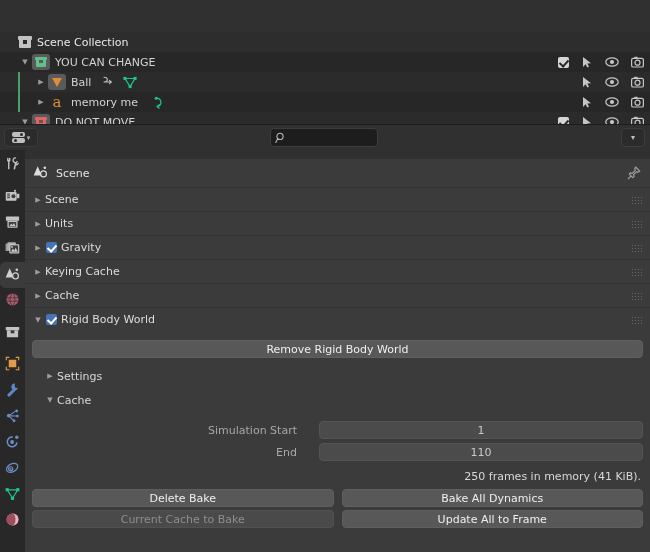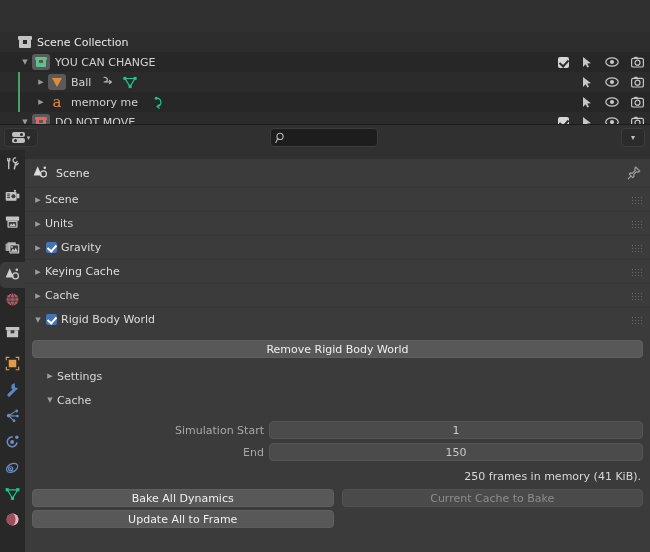--- a/index.html
+++ b/index.html
@@ -163,21 +163,21 @@
     height: 18px; display: flex; align-items: center; justify-content: center;
     font-size: 11px; color: #efefef; cursor: default; user-select: none;
   }
   .btn.wide { margin: 0 7px; }
   .btn.dim { background: #4a4a4a; border-color: #515151; color: #8d8d8d; }
 
   .field-row {
     display: flex; align-items: center; height: 20px; margin-bottom: 2px;
   }
   .field-label {
-    width: 244px; text-align: right; padding-right: 5px;
+    width: 294px; text-align: right; padding-right: 22px;
     font-size: 11px; color: #a8a8a8;
   }
   .field-val {
     flex: 1; margin-right: 7px; height: 18px; background: #4b4b4b;
     border: 1px solid #545454; border-radius: 4px;
     display: flex; align-items: center; justify-content: center;
     font-size: 11px; color: #c8c8c8;
   }
   .info-line {
     text-align: right; padding-right: 9px; font-size: 11px;
@@ -605,26 +605,27 @@
       <span class="sh-label">Cache</span>
     </div>
 
     <div style="margin-top:8px;">
       <div class="field-row">
         <span class="field-label">Simulation Start</span>
         <span class="field-val">1</span>
       </div>
       <div class="field-row">
         <span class="field-label">End</span>
-        <span class="field-val">150</span>
+        <span class="field-val">110</span>
       </div>
     </div>
 
     <div class="info-line">250 frames in memory (41 KiB).</div>
 
     <div class="btn-grid">
+      <div class="btn">Delete Bake</div>
       <div class="btn">Bake All Dynamics</div>
       <div class="btn dim">Current Cache to Bake</div>
       <div class="btn">Update All to Frame</div>
     </div>
 
   </div>
 </div>
 
 </body></html>

